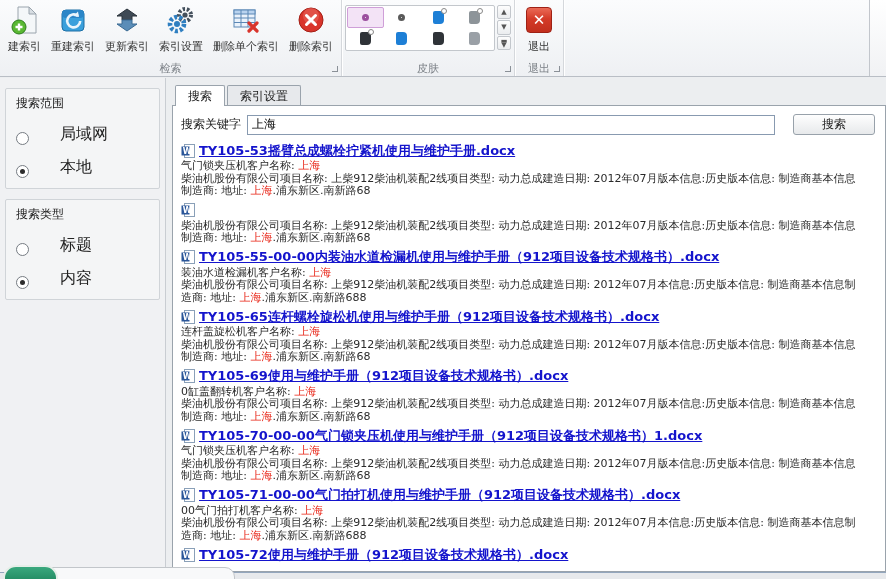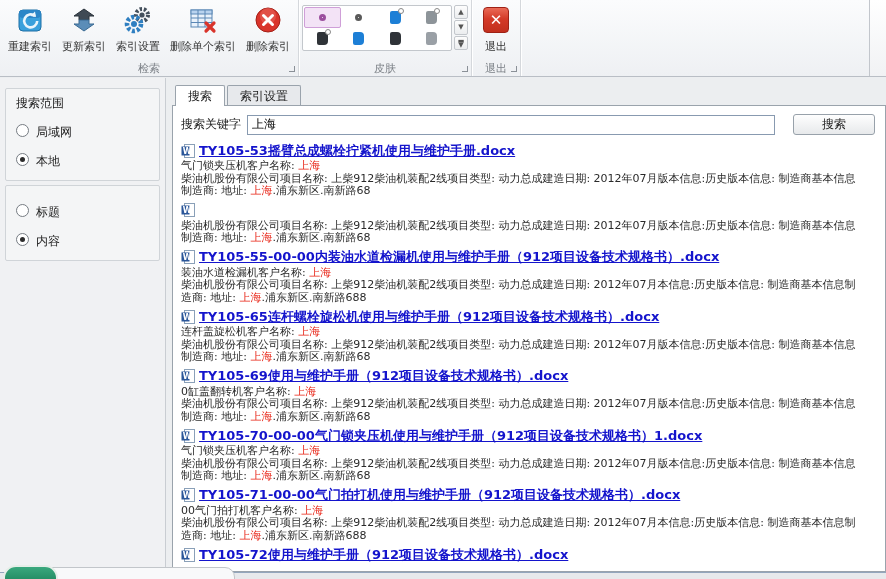--- a/index.html
+++ b/index.html
@@ -42,23 +42,23 @@
                color:#fff; font-weight:bold; font-size:15px; display:flex; align-items:center; justify-content:center; }
   .ribbon-spacer { flex:1; }
   .ribbon-endcap { width:17px; border-left:1px solid #c2c6cc; background:linear-gradient(#ffffff,#f1f2f4); }
 
   
   .content { position:absolute; top:78px; left:0; right:0; bottom:7px; }
 
   
   .sidebar { position:absolute; left:0; top:0; bottom:0; width:166px; background:#f0f1f3;
              border-right:1px solid #c9cdd2; padding:10px 5px 0 5px; }
-  .groupbox { border:1px solid #d0d4d8; background:#f4f5f6; border-radius:2px; padding:6px 10px 10px 10px; margin-bottom:4px; }
+  .groupbox { border:1px solid #d0d4d8; background:#f4f5f6; border-radius:2px; padding:6px 10px 10px 10px; margin-bottom:10px; }
   .groupbox-title { font-size:12px; color:#222; margin-bottom:10px; }
-  .radio-row { display:flex; align-items:flex-start; margin-top:12px; font-size:12px; color:#222; cursor:default; }
+  .radio-row { display:flex; align-items:flex-end; margin-top:12px; font-size:16px; color:#222; cursor:default;gap:24px; }
   .radio { width:13px; height:13px; border:1px solid #767c83; border-radius:50%; background:#fff;
            display:inline-block; position:relative; margin-right:7px; flex:none; }
   .radio.checked::after { content:""; position:absolute; left:3px; top:3px; width:5px; height:5px;
                           border-radius:50%; background:#2c2c2c; }
 
   
   .main { position:absolute; left:172px; top:7px; right:0; bottom:0; }
   .tabs { display:flex; height:20px; padding-left:3px; }
   .tab { padding:2px 12px 0 12px; font-size:12px; color:#222; border:1px solid #9aa3ac;
          border-bottom:none; background:#e7e9ec; margin-right:2px; border-radius:2px 2px 0 0; position:relative; }
@@ -94,20 +94,31 @@
 
 <div class="window">
 
   <div class="ribbon">
 
     <div class="rgroup">
       <div class="rgroup-body">
         <div class="rbtn">
           <span class="ricon">
             <svg width="30" height="30" viewBox="0 0 30 30">
+              <path d="M8 2 h11 l7 7 v19 h-18 z" fill="#f4f7f9" stroke="#9aa4ad"></path>
+              <path d="M19 2 l7 7 h-7 z" fill="#d8dee3" stroke="#9aa4ad"></path>
+              <circle cx="9" cy="22" r="7" fill="#59b832" stroke="#2e7d1e"></circle>
+              <path d="M9 18.5 v7 M5.5 22 h7" stroke="#fff" stroke-width="2.4"></path>
+            </svg>
+          </span>
+          <span class="rlabel">建索引</span>
+        </div>
+        <div class="rbtn">
+          <span class="ricon">
+            <svg width="30" height="30" viewBox="0 0 30 30">
               <rect x="4" y="5" width="22" height="21" rx="4" fill="#3aa0dc" stroke="#1c6fa5"></rect>
               <rect x="4" y="5" width="22" height="8" rx="4" fill="#2b86c8"></rect>
               <path d="M20 11 a6.5 6.5 0 1 0 2.2 5" fill="none" stroke="#eaf5fc" stroke-width="2.6"></path>
               <path d="M20 6.5 l1 5.5 -5.5 -1 z" fill="#eaf5fc"></path>
             </svg>
           </span>
           <span class="rlabel">重建索引</span>
         </div>
         <div class="rbtn">
           <span class="ricon">
@@ -235,20 +246,21 @@
         <div class="radio-row">
           <span class="radio"></span>
           <span>局域网</span>
         </div>
         <div class="radio-row">
           <span class="radio checked"></span>
           <span>本地</span>
         </div>
       </div>
       <div class="groupbox">
+        <div class="groupbox-title">搜索类型</div>
         <div class="radio-row">
           <span class="radio"></span>
           <span>标题</span>
         </div>
         <div class="radio-row">
           <span class="radio checked"></span>
           <span>内容</span>
         </div>
       </div>
     </div>

